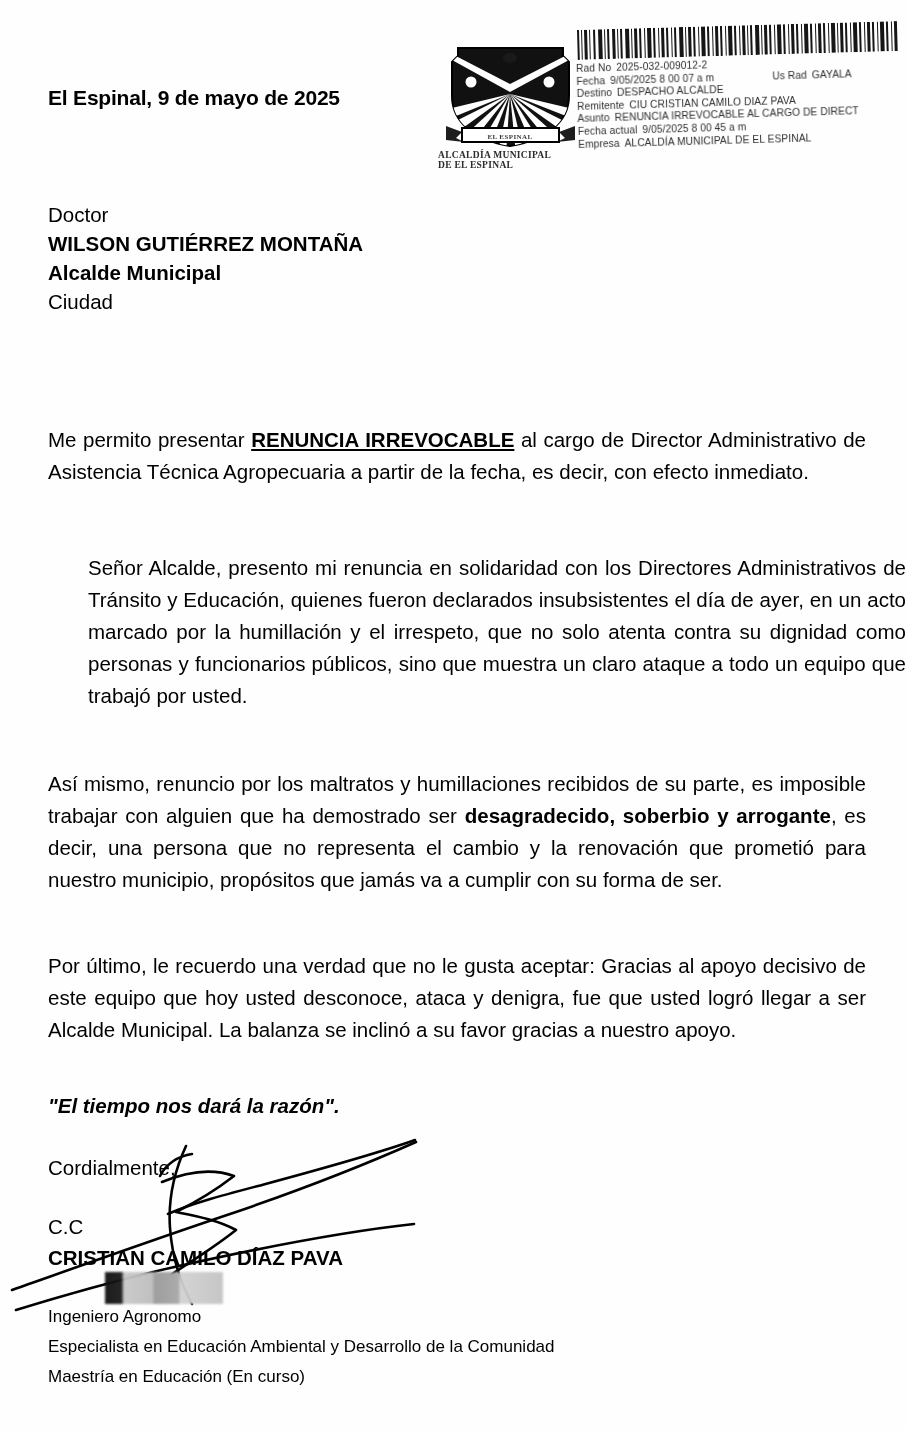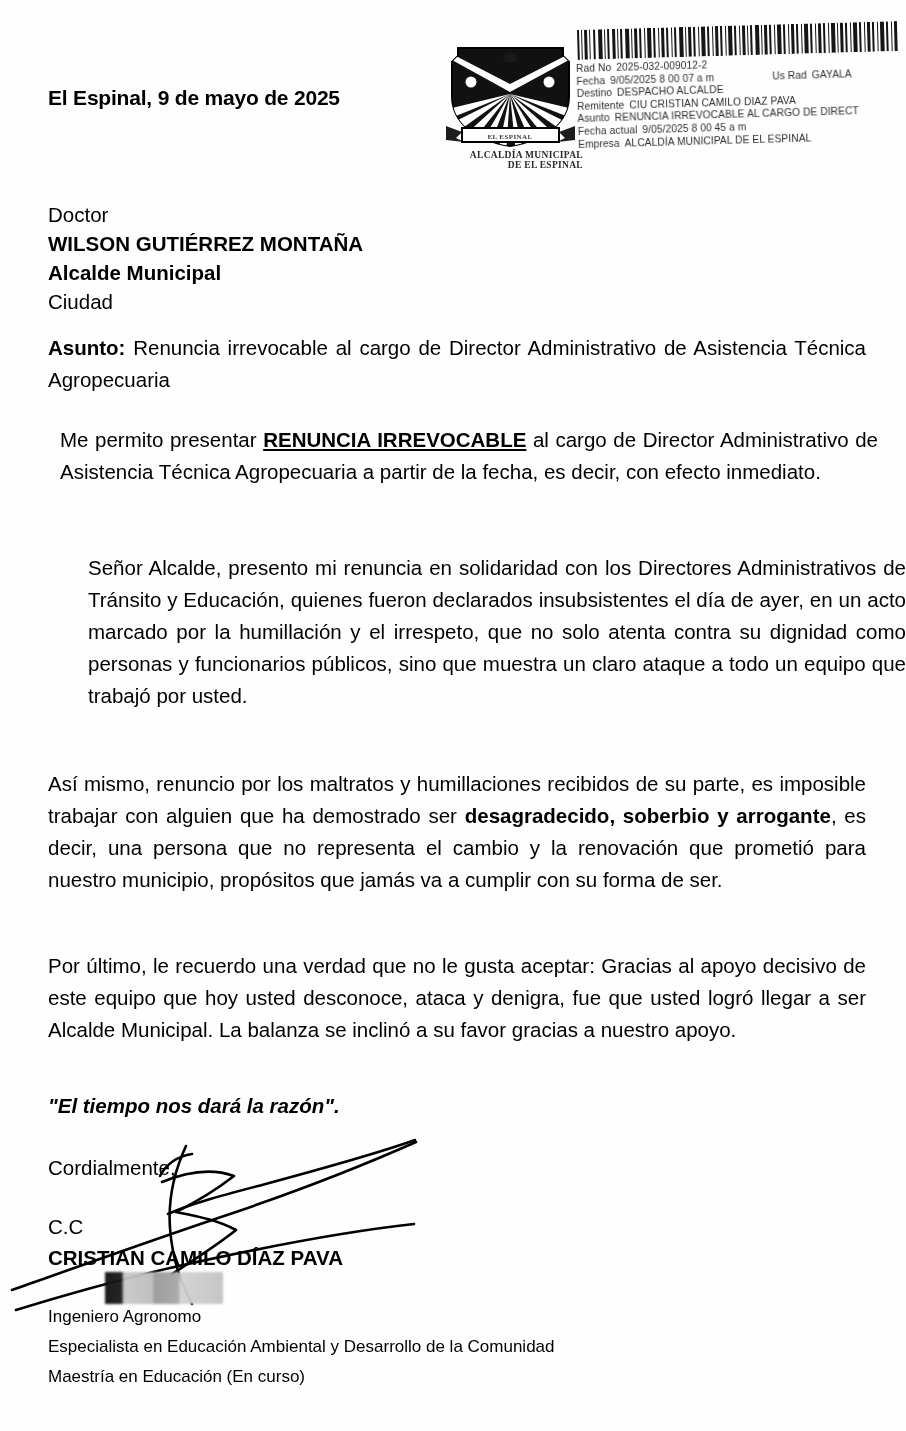--- a/index.html
+++ b/index.html
@@ -48,21 +48,21 @@
     top: 10px;
     width: 145px;
     height: 140px;
   }
   .seal svg { display: block; }
   .seal-caption {
     position: absolute;
     left: 0;
     top: 112px;
     width: 145px;
-    text-align: right;
+    text-align: left;
     font-family: "Liberation Serif", serif;
     font-weight: bold;
     font-size: 9.5px;
     line-height: 10px;
     color: #2b2b2b;
     letter-spacing: 0.3px;
   }
 
   .stamp-right {
     position: absolute;
@@ -122,21 +122,21 @@
     font-weight: bold;
     text-decoration: underline;
     text-underline-offset: 2px;
   }
   .quote {
     font-weight: bold;
     font-style: italic;
   }
 
   #asunto   { top: 332px; }
-  #para1    { top: 424px; margin-left: 12px; }
+  #para1    { top: 424px; }
   #para2    { top: 552px; margin-left: 40px; }
   #para3    { top: 768px; }
   #para4    { top: 914px; margin-top: 36px; }
   #quote    { top: 1090px; }
   #closing  { top: 1152px; }
 
   .signature-name {
     position: absolute;
     left: 48px;
     top: 1243px;
@@ -354,21 +354,20 @@
     </div>
   </div>
 
   <div class="addressee">
     <div>Doctor</div>
     <div class="b">WILSON GUTIÉRREZ MONTAÑA</div>
     <div class="b">Alcalde Municipal</div>
     <div>Ciudad</div>
   </div>
 
-  <div class="block" id="asunto"><b class="strong">Asunto:</b><span> Renuncia irrevocable al cargo de Director Administrativo de Asistencia Técnica Agropecuaria</span></div>
 
   <div class="block" id="para1"><span>Me permito presentar </span><span class="ul-strong">RENUNCIA IRREVOCABLE</span><span> al cargo de Director Administrativo de Asistencia Técnica Agropecuaria a partir de la fecha, es decir, con efecto inmediato.</span></div>
 
   <div class="block" id="para2">Señor Alcalde, presento mi renuncia en solidaridad con los Directores Administrativos de Tránsito y Educación, quienes fueron declarados insubsistentes el día de ayer, en un acto marcado por la humillación y el irrespeto, que no solo atenta contra su dignidad como personas y funcionarios públicos, sino que muestra un claro ataque a todo un equipo que trabajó por usted.</div>
 
   <div class="block" id="para3"><span>Así mismo, renuncio por los maltratos y humillaciones recibidos de su parte, es imposible trabajar con alguien que ha demostrado ser </span><b class="strong">desagradecido, soberbio y arrogante</b><span>, es decir, una persona que no representa el cambio y la renovación que prometió para nuestro municipio, propósitos que jamás va a cumplir con su forma de ser.</span></div>
 
   <div class="block" id="para4">Por último, le recuerdo una verdad que no le gusta aceptar: Gracias al apoyo decisivo de este equipo que hoy usted desconoce, ataca y denigra, fue que usted logró llegar a ser Alcalde Municipal. La balanza se inclinó a su favor gracias a nuestro apoyo.</div>
 
   <div class="block nojust quote" id="quote">"El tiempo nos dará la razón".</div>

